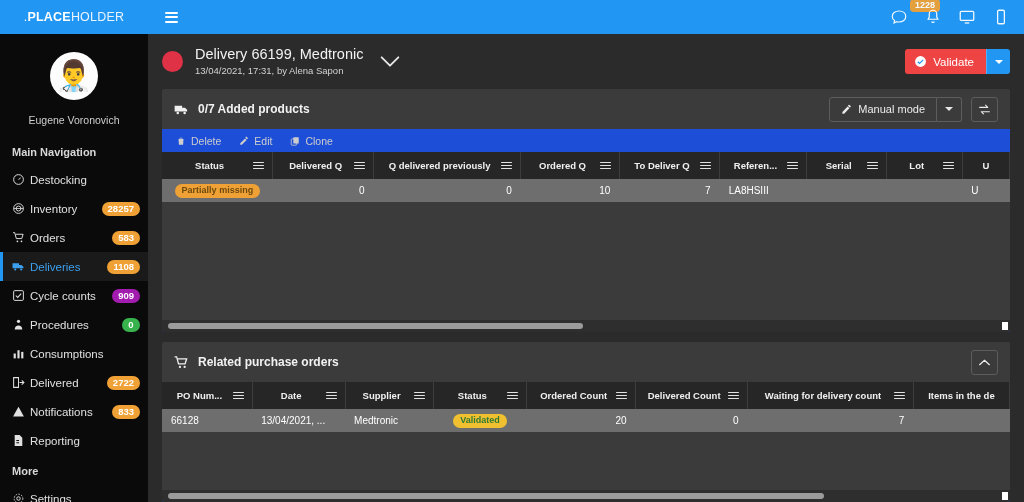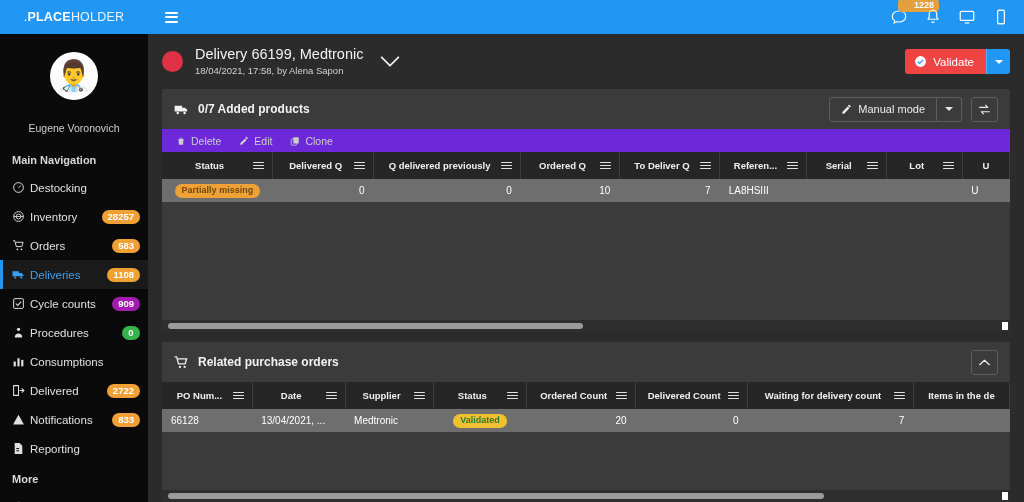--- a/index.html
+++ b/index.html
@@ -30,24 +30,24 @@
     width: 34px; height: 34px; margin-left: 6px;
     display: flex; flex-direction: column; align-items: center; justify-content: center; gap: 2.5px;
     cursor: pointer;
   }
   .hamburger i { display: block; width: 13px; height: 2px; background: #fff; border-radius: 1px; }
   .topbar-spacer { flex: 1 1 auto; }
   .topicons { display: flex; align-items: center; gap: 16px; padding-right: 14px; position: relative; }
   .topicon { width: 18px; height: 18px; position: relative; cursor: pointer; opacity: .95; }
   .topicon svg { width: 18px; height: 18px; display: block; }
   .chat-badge {
-    position: absolute; left: 8px; top: -9px;
+    position: absolute; left: 20px; top: -9px;
     background: #f0a135; color: #fff;
     font-size: 9px; font-weight: 700;
-    padding: 1px 5px 1px 16px; border-radius: 4px;
+    padding: 1px 5px 1px 5px; border-radius: 4px;
     line-height: 11px; white-space: nowrap;
   }
 
   
   .body { flex: 1 1 auto; display: flex; min-height: 0; }
 
   
   .sidebar {
     width: 148px; flex: 0 0 148px;
     background: #0a0a0a;
@@ -55,21 +55,21 @@
     overflow: hidden;
     position: relative;
   }
   .profile { display: flex; flex-direction: column; align-items: center; padding: 6px 0 10px; }
   .avatar {
     width: 48px; height: 48px; border-radius: 50%;
     background: #fdfdfd;
     display: flex; align-items: center; justify-content: center;
     font-size: 30px; line-height: 1; overflow: hidden;
   }
-  .username { margin-top: 22px; font-size: 10.5px; color: #cfcfcf; }
+  .username { margin-top: 14px; font-size: 10.5px; color: #cfcfcf; }
   .navsection {
     font-size: 11px; color: #d8d8d8;
     padding: 10px 0 7px 12px; font-weight: 700;
   }
   .navitem {
     display: flex; align-items: center;
     height: 29px; padding: 0 8px 0 12px;
     cursor: pointer; position: relative;
     color: #e0e0e0;
   }
@@ -177,21 +177,21 @@
   .btn-collapse {
     width: 27px; height: 25px;
     background: #3b3b3b; border: 1px solid #5d5d5d; border-radius: 3px;
     display: flex; align-items: center; justify-content: center; cursor: pointer;
   }
   .btn-collapse svg { width: 13px; height: 9px; stroke: #ececec; fill: none; stroke-width: 2.3; }
 
   
   .grid-toolbar {
     height: 23px; flex: 0 0 23px;
-    background: #6d28d9;
+    background: #1d4ed8;
     display: flex; align-items: center;
     padding: 0 14px; gap: 18px;
   }
   .tb-action { display: flex; align-items: center; gap: 5px; cursor: pointer; color: #cdcdcd; }
   .tb-action svg { width: 10px; height: 10px; fill: #cdcdcd; }
   .tb-action span { font-size: 10.5px; }
 
   
   .grid-wrap { flex: 1 1 auto; min-height: 0; position: relative; background: #1d4ed8; overflow: hidden; }
   .grid-scroller { position: absolute; inset: 0 0 12px 0; overflow: hidden; }
@@ -417,21 +417,21 @@
         <span class="nlabel">Settings</span>
       </div>
     </div>
 
     <div class="main">
 
       <div class="page-head">
         <div class="status-dot"></div>
         <div class="head-text">
           <div class="head-title">Delivery 66199, Medtronic</div>
-          <div class="head-sub">18/04/2021, 17:58, by Alena Sapon</div>
+          <div class="head-sub">13/04/2021, 17:31, by Alena Sapon</div>
         </div>
         <div class="head-caret">
           <svg viewBox="0 0 24 14">
               <path d="M2 2l10 10L22 2" stroke-linecap="round" stroke-linejoin="round"></path>
             </svg>
         </div>
         <div class="head-spacer"></div>
         <div class="validate-group">
           <button class="btn-validate">
             <svg viewBox="0 0 24 24">

